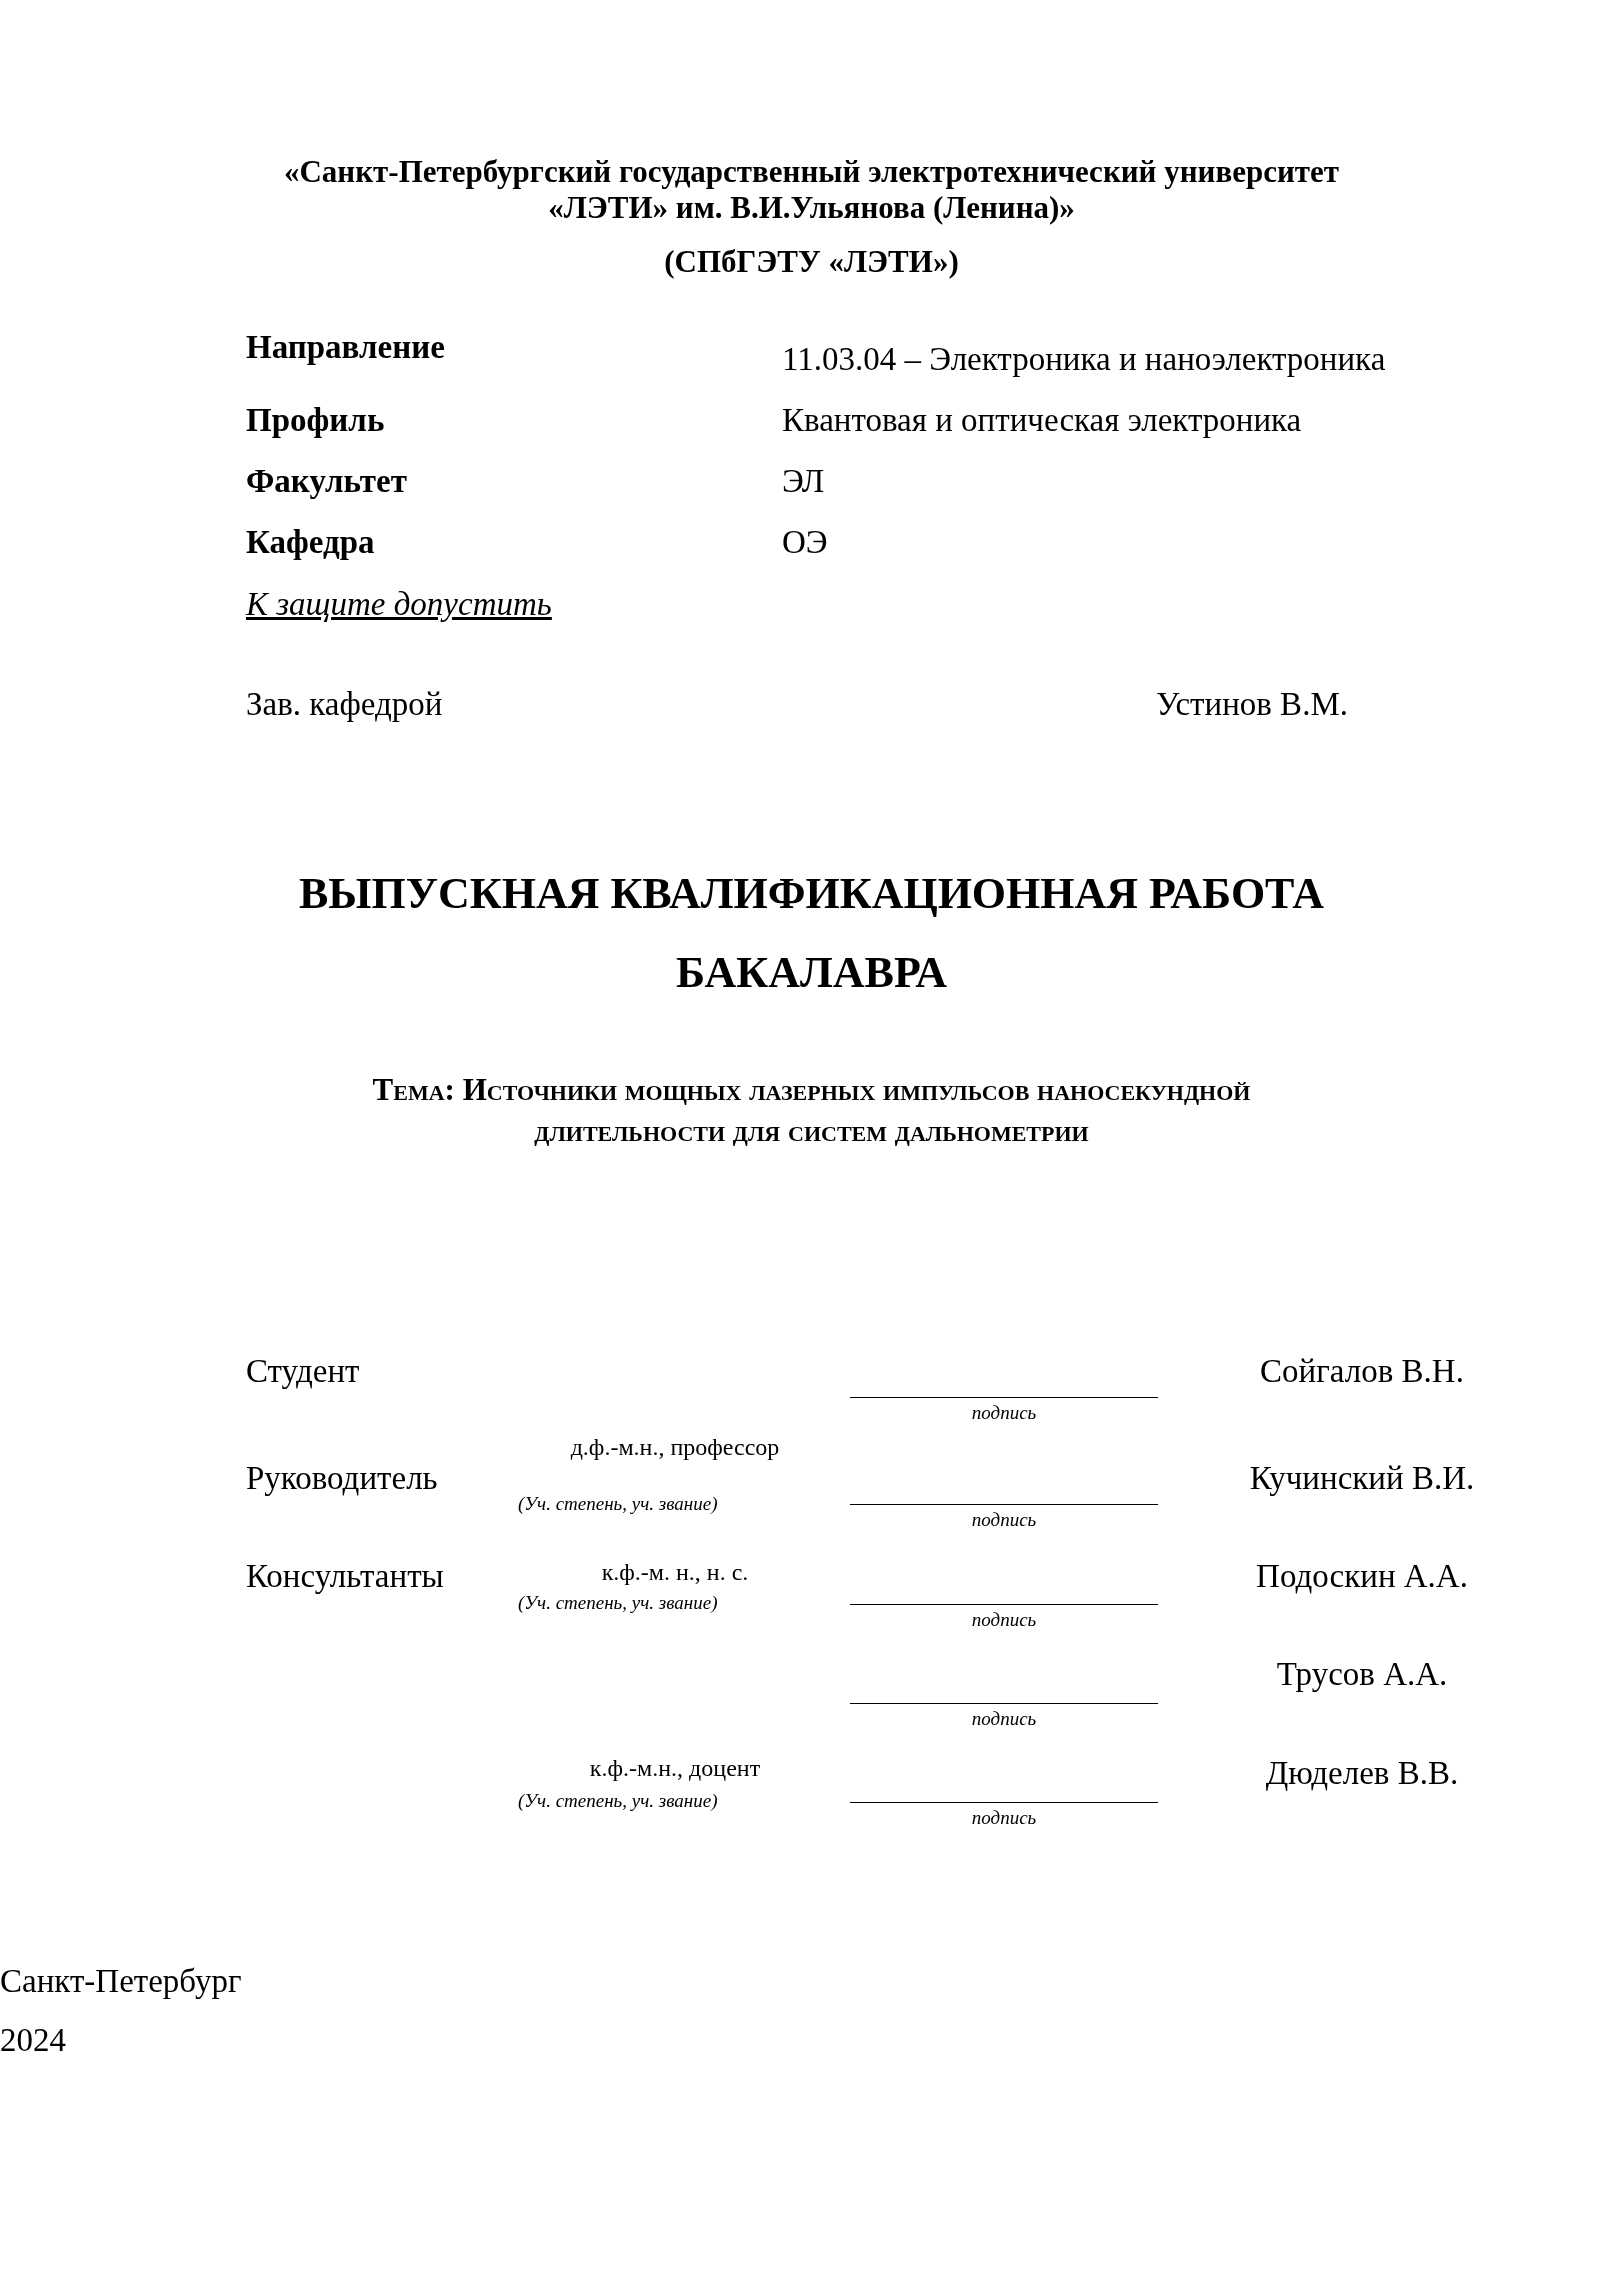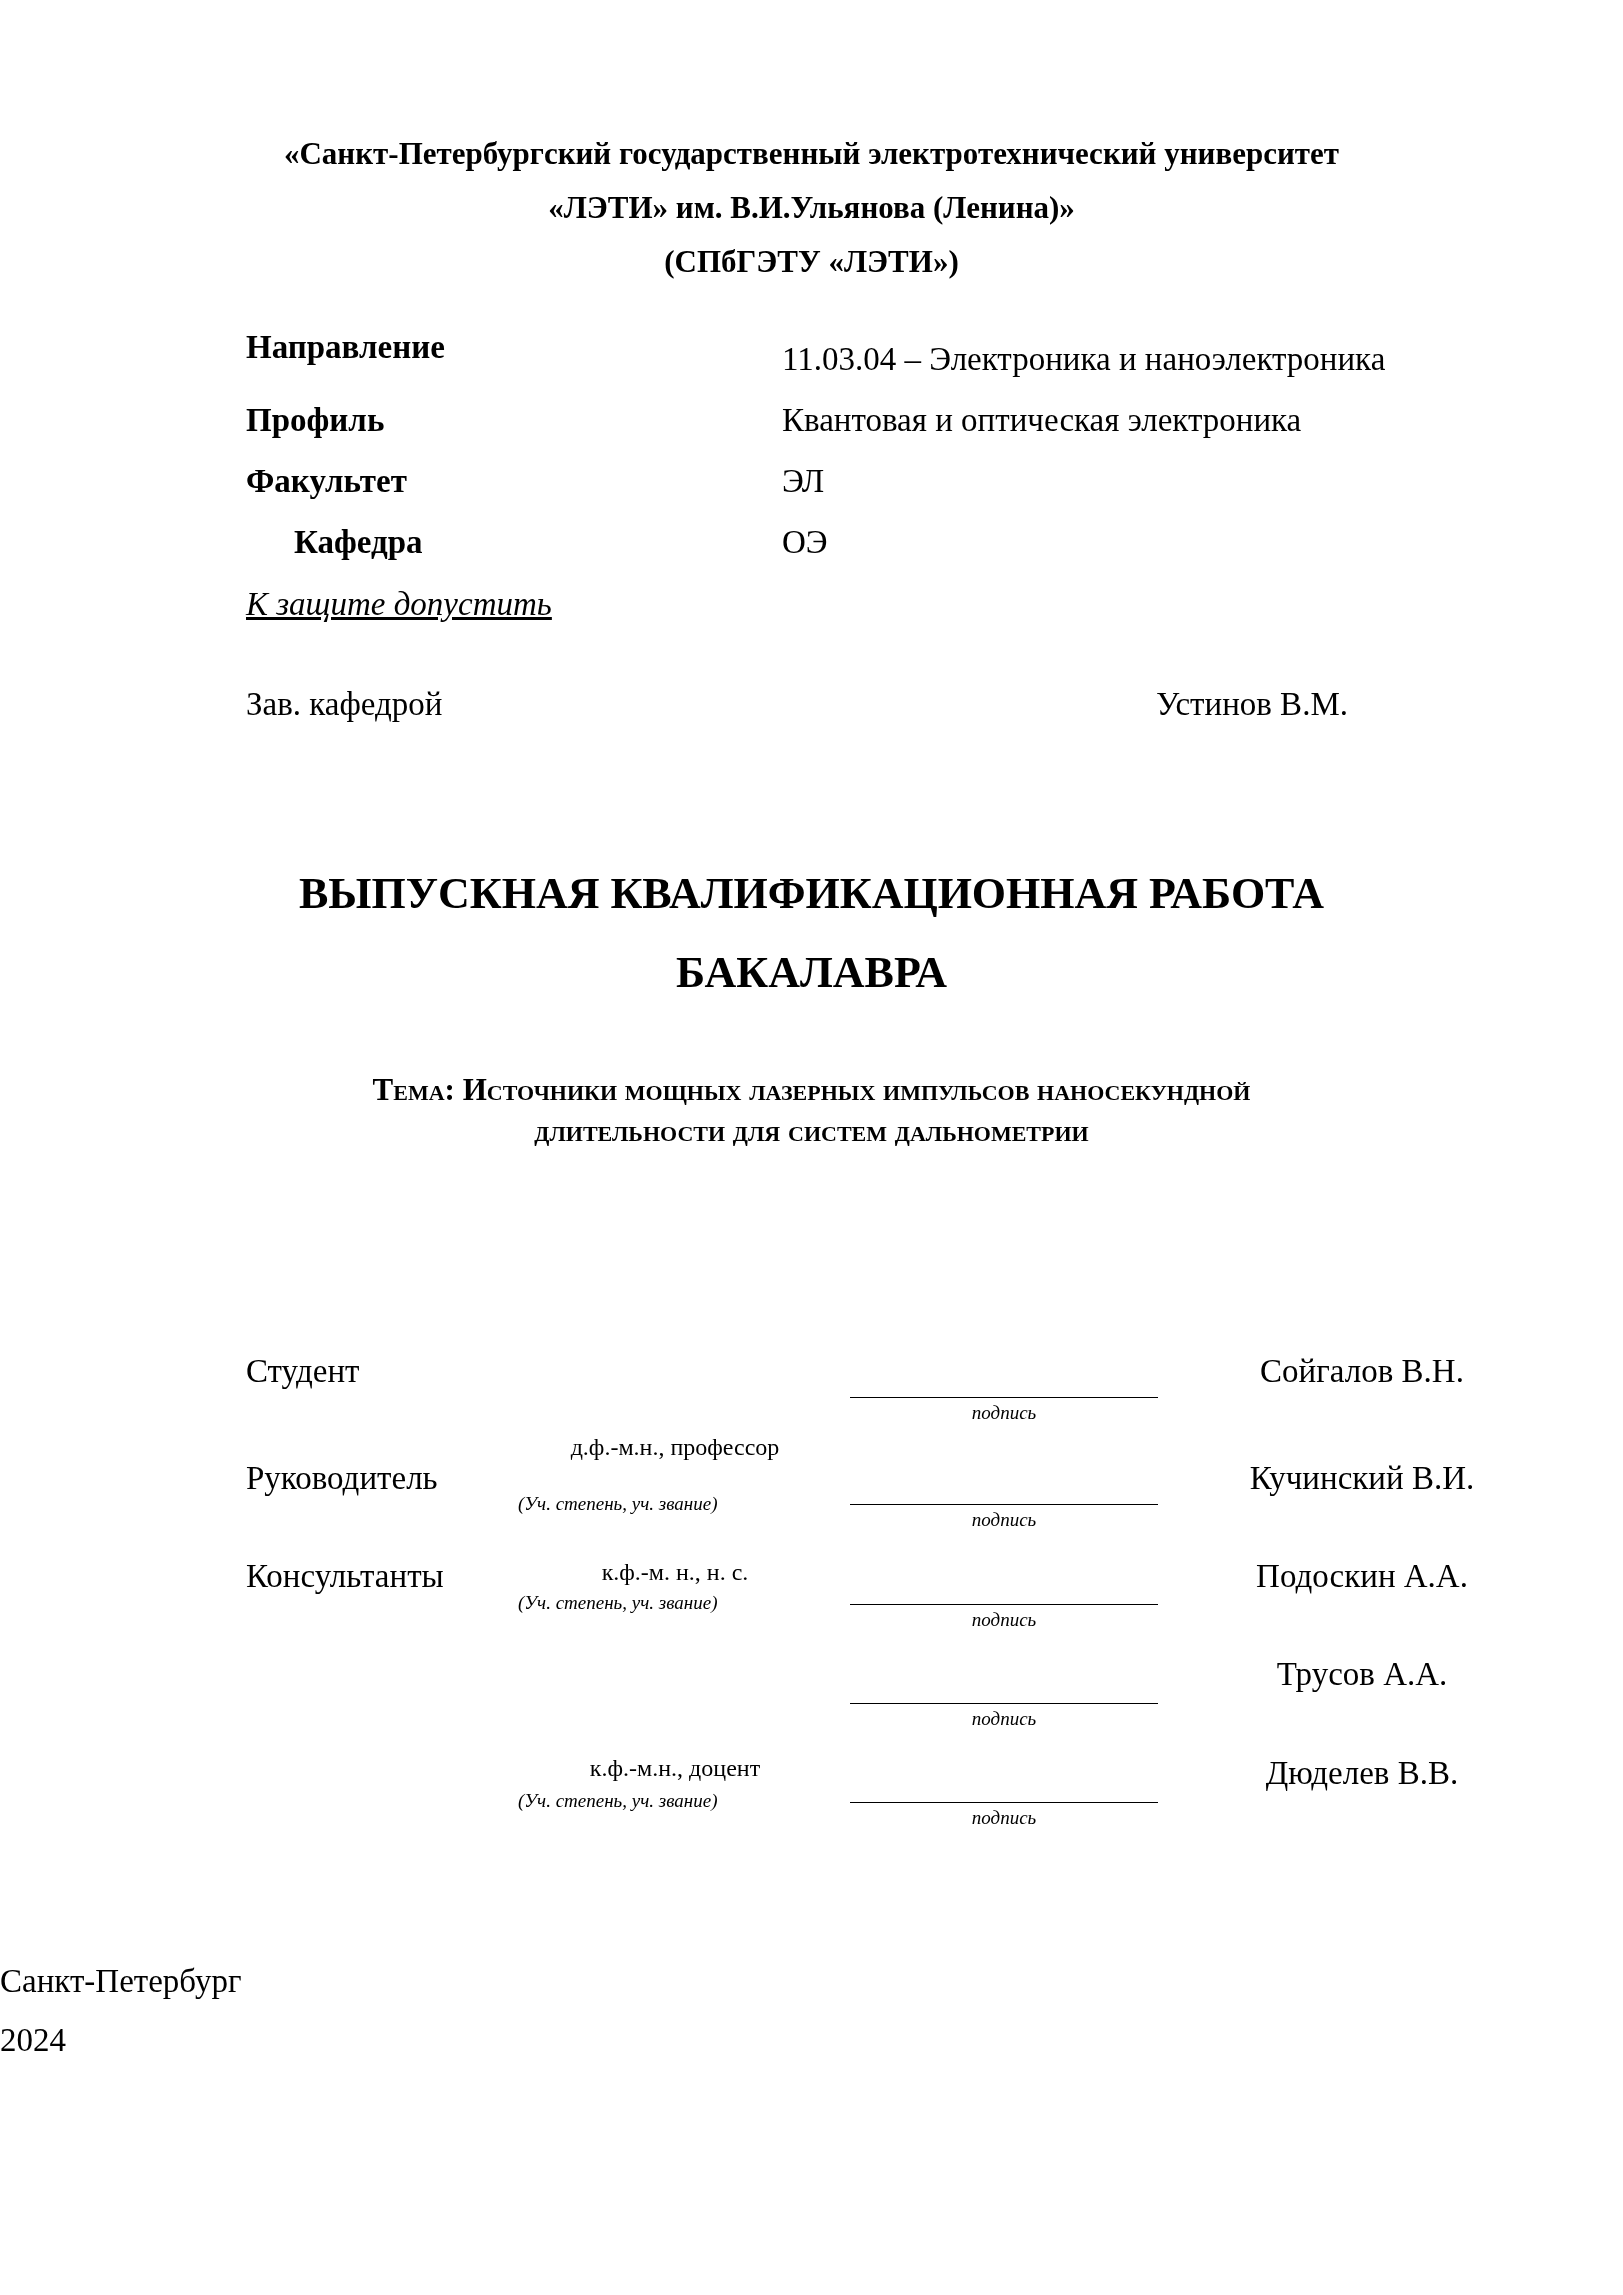--- a/index.html
+++ b/index.html
@@ -118,36 +118,36 @@
       left: 0; width: 1623px;
       text-align: left;
       font-size: 33px;
       white-space: nowrap;
     }
   </style>
 </head>
 <body>
 
 <div>
-  <div class="univ" style="top:136px;">«Санкт-Петербургский государственный электротехнический университет</div>
+  <div class="univ" style="top:154px;">«Санкт-Петербургский государственный электротехнический университет</div>
   <div class="univ" style="top:190px;">«ЛЭТИ» им. В.И.Ульянова (Ленина)»</div>
   <div class="univ" style="top:244px;">(СПбГЭТУ «ЛЭТИ»)</div>
 </div>
 
 <div>
   <div class="info-label" style="top:329px;">Направление</div>
   <div class="info-value" style="top:341px;">11.03.04 – Электроника и наноэлектроника</div>
 
   <div class="info-label" style="top:402px;">Профиль</div>
   <div class="info-value" style="top:402px;">Квантовая и оптическая электроника</div>
 
   <div class="info-label" style="top:463px;">Факультет</div>
   <div class="info-value" style="top:463px;">ЭЛ</div>
 
-  <div class="info-label" style="top:524px;margin-left:48px;">Кафедра</div>
+  <div class="info-label" style="top:524px;">Кафедра</div>
   <div class="info-value" style="top:524px;">ОЭ</div>
 
   <div class="abs body-text italic" style="left:246px; top:586px;text-decoration:underline;">К защите допустить</div>
 
   <div class="abs body-text" style="left:246px; top:686px;">Зав. кафедрой</div>
   <div class="abs body-text" style="left:1156px; top:686px;">Устинов В.М.</div>
 </div>
 
 <div>
   <div class="main-title" style="top:868px;">ВЫПУСКНАЯ КВАЛИФИКАЦИОННАЯ РАБОТА</div>

